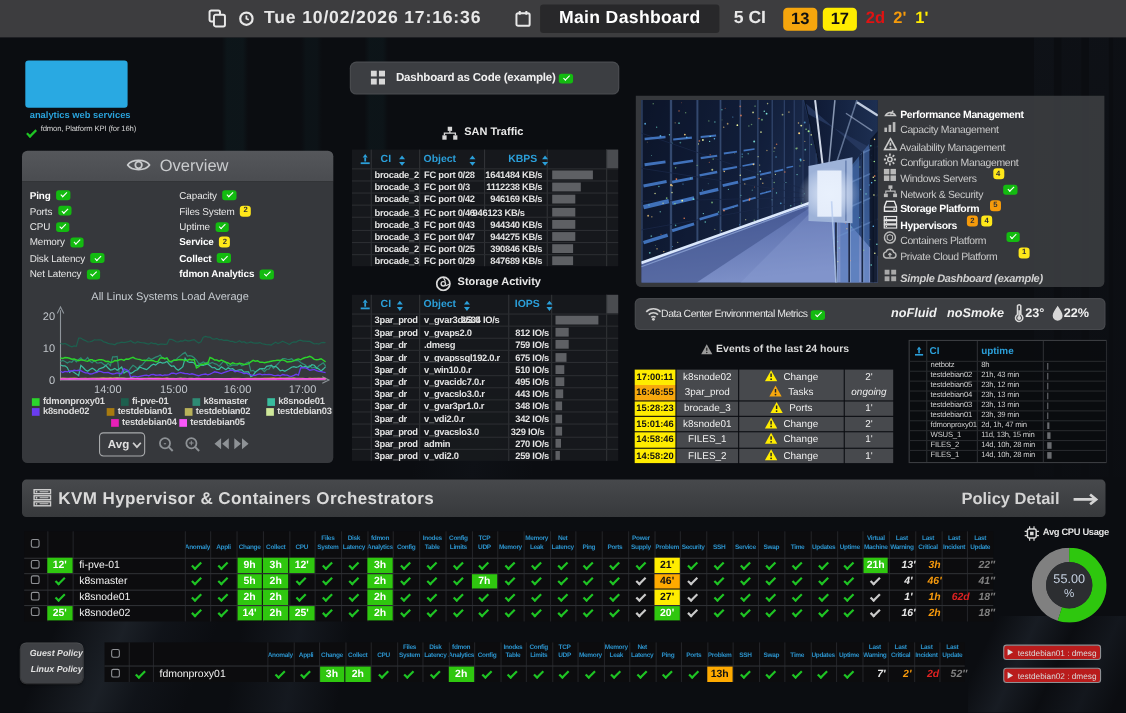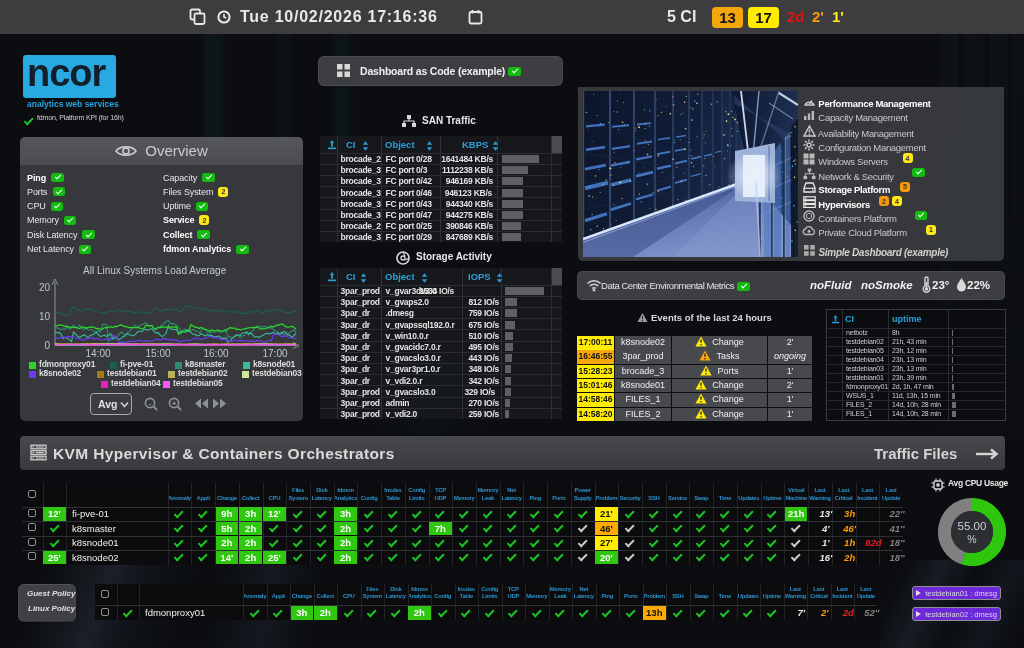--- a/index.html
+++ b/index.html
@@ -54,21 +54,21 @@
 .mxyellow{background:#ffec00;color:#111;}
 .mxorange{background:#ffaa00;color:#111;}
 .mxname{position:absolute;color:#f2f2f2;font-size:9.5px;line-height:14px;white-space:nowrap;}
 .cbx{position:absolute;width:8px;height:8px;border:1.4px solid #909296;border-radius:2px;background:transparent;}
 .itx{font-style:italic;font-weight:bold;padding-left:12px;}
 
 .ucitem{position:absolute;color:#c9c9c9;font-size:9.5px;letter-spacing:-0.3px;white-space:nowrap;}
 .ucitem b{color:#fff;}
 .ucic{display:inline-block;width:14px;text-align:center;color:#b9b9b9;}
 
-.sbtn{position:absolute;background:#6d28d9;border:1px solid #8e9094;border-radius:3px;color:#dadada;}
+.sbtn{position:absolute;background:#b91c1c;border:1px solid #8e9094;border-radius:3px;color:#dadada;}
 </style></head><body>
 <div id="stage">
 <div class="abs bgteal" style=""></div>
 <div class="abs bgstreak1" style=""></div>
 <div class="abs bgstreak2" style=""></div>
 <div class="abs bgcol" style="left:940px;opacity:0.5;"></div>
 <div class="abs bgcol" style="left:965px;opacity:0.35;"></div>
 <div class="abs bgcol" style="left:990px;opacity:0.45;"></div>
 <div class="abs bgcol" style="left:1012px;opacity:0.3;"></div>
 <div class="abs" style="left:880px;top:560px;width:144px;height:88px;background:linear-gradient(115deg,rgba(0,0,0,0) 15%,rgba(100,120,145,0.14) 35%,rgba(0,0,0,0) 55%,rgba(90,110,135,0.10) 75%,rgba(0,0,0,0) 92%);"></div>
@@ -82,28 +82,28 @@
 <svg class="abs" style="left:217px;top:10px;" width="14" height="14" viewBox="0 0 14 14">
 <circle cx="7" cy="7" r="5.6" fill="none" stroke="#e8e8e8" stroke-width="2"></circle>
 <path d="M7 4 L7 7 L9.2 8" fill="none" stroke="#e8e8e8" stroke-width="1.6"></path>
     </svg>
 <div class="abs" style="left:240px;top:0px;font-size:16px;color:#e8e8e8;font-weight:bold;white-space:nowrap;line-height:34px;letter-spacing:0.75px;">Tue 10/02/2026 17:16:36</div>
 <svg class="abs" style="left:468px;top:9px;" width="15" height="16" viewBox="0 0 15 16">
 <rect x="1.5" y="3" width="12" height="11.5" rx="1.5" fill="none" stroke="#e8e8e8" stroke-width="1.8"></rect>
 <line x1="4.5" y1="1" x2="4.5" y2="4.5" stroke="#e8e8e8" stroke-width="1.8"></line>
 <line x1="10.5" y1="1" x2="10.5" y2="4.5" stroke="#e8e8e8" stroke-width="1.8"></line>
     </svg>
+<div id="mdbox" class="abs">Main Dashboard</div>
 <div class="abs" style="left:667px;top:0px;font-size:16px;color:#e8e8e8;font-weight:bold;white-space:nowrap;line-height:34px;">5 CI</div>
 <div class="abs badge13">13</div>
 <div class="abs badge17">17</div>
 <div class="abs" style="left:787px;top:8px;font-size:15px;color:#e01212;font-weight:bold;white-space:nowrap;">2d</div>
 <div class="abs" style="left:812px;top:8px;font-size:15px;color:#f59a0b;font-weight:bold;white-space:nowrap;">2'</div>
 <div class="abs" style="left:832px;top:8px;font-size:15px;color:#ffec00;font-weight:bold;white-space:nowrap;">1'</div>
 <div id="logobox" class="abs"></div>
-<div id="logoncor" class="abs">ncor</div>
 <div id="logosub" class="abs">analytics web services</div>
 <div class="abs ck" style="left:24px;top:117.5px;"></div>
 <div id="logokpi" class="abs">fdmon, Platform KPI (for 16h)</div>
 <div class="abs phead" style="left:20px;top:137px;width:283px;height:28px;font-size:15px;line-height:28px;"><svg style="vertical-align:-3px;margin-right:8px;" width="22" height="16" viewBox="0 0 22 16">
         <path d="M1 8 C5 2.5 17 2.5 21 8 C17 13.5 5 13.5 1 8 Z" fill="none" stroke="#c9cbcd" stroke-width="1.6"></path>
         <circle cx="11" cy="8" r="3" fill="none" stroke="#c9cbcd" stroke-width="1.6"></circle>
       </svg>Overview</div>
 <div class="abs pbody" style="left:20px;top:165px;width:283px;height:256px;"></div>
 <div class="abs ovlabel" style="left:27px;top:172.5px;display:flex;align-items:center;">
       <b>Ping</b>
@@ -257,21 +257,21 @@
 <div class="abs mrow" style="left:413px;top:165.2px;width:80px;text-align:right;">1112238 KB/s</div>
 <div class="abs mbar" style="left:502px;top:166.2px;width:26px;"></div>
 <div class="abs hline" style="left:320px;top:174.9px;width:242px;"></div>
 <div class="abs mrow" style="left:340.5px;top:176.4px;">brocade_3</div>
 <div class="abs mrow" style="left:385.5px;top:176.4px;">FC port 0/42</div>
 <div class="abs mrow" style="left:413px;top:176.4px;width:80px;text-align:right;">946169 KB/s</div>
 <div class="abs mbar" style="left:502px;top:177.4px;width:21px;"></div>
 <div class="abs hline" style="left:320px;top:186.1px;width:242px;"></div>
 <div class="abs mrow" style="left:340.5px;top:187.6px;">brocade_3</div>
 <div class="abs mrow" style="left:385.5px;top:187.6px;">FC port 0/46</div>
-<div class="abs mrow" style="left:413px;top:187.6px;width:79px;text-align:right;">946123 KB/s</div>
+<div class="abs mrow" style="left:413px;top:187.6px;width:64px;text-align:right;">946123 KB/s</div>
 <div class="abs mbar" style="left:502px;top:188.6px;width:21px;"></div>
 <div class="abs hline" style="left:320px;top:197.3px;width:242px;"></div>
 <div class="abs mrow" style="left:340.5px;top:198.8px;">brocade_3</div>
 <div class="abs mrow" style="left:385.5px;top:198.8px;">FC port 0/43</div>
 <div class="abs mrow" style="left:413px;top:198.8px;width:80px;text-align:right;">944340 KB/s</div>
 <div class="abs mbar" style="left:502px;top:199.8px;width:21px;"></div>
 <div class="abs hline" style="left:320px;top:208.5px;width:242px;"></div>
 <div class="abs mrow" style="left:340.5px;top:210.0px;">brocade_3</div>
 <div class="abs mrow" style="left:385.5px;top:210.0px;">FC port 0/47</div>
 <div class="abs mrow" style="left:413px;top:210.0px;width:80px;text-align:right;">944275 KB/s</div>
@@ -940,21 +940,21 @@
 <g fill="#cdcdcd">
         <circle cx="3.2" cy="3" r="0.8"></circle>
         <circle cx="3.2" cy="8.5" r="0.8"></circle>
         <circle cx="3.2" cy="14" r="0.8"></circle>
 <line x1="6" y1="3" x2="14" y2="3" stroke="#cdcdcd" stroke-width="1"></line>
         <line x1="6" y1="8.5" x2="14" y2="8.5" stroke="#cdcdcd" stroke-width="1"></line>
         <line x1="6" y1="14" x2="14" y2="14" stroke="#cdcdcd" stroke-width="1"></line>
       </g>
     </svg>
 <div class="abs" style="left:53px;top:445px;font-size:15.5px;color:#dadada;font-weight:bold;white-space:nowrap;letter-spacing:0.35px;">KVM Hypervisor &amp; Containers Orchestrators</div>
-<div class="abs" style="left:874px;top:445px;font-size:15px;color:#d4d4d4;font-weight:bold;white-space:nowrap;">Traffic Files</div>
+<div class="abs" style="left:874px;top:445px;font-size:15px;color:#d4d4d4;font-weight:bold;white-space:nowrap;">Policy Detail</div>
 <svg class="abs" style="left:975px;top:448px;" width="24" height="12" viewBox="0 0 24 12">
 <line x1="1" y1="6" x2="20" y2="6" stroke="#d4d4d4" stroke-width="2.4"></line>
       <path d="M16 1.5 L21.5 6 L16 10.5" fill="none" stroke="#d4d4d4" stroke-width="2.4"></path>
     </svg>
 <div class="abs" style="left:22px;top:483px;width:881px;height:82px;background:#0c0c0e;"></div>
 <div class="cbx" style="left:28px;top:490px;"></div>
 <div class="mxhdr" style="left:167.6px;top:494.9px;width:23.72px;">Anomaly</div>
 <div class="mxhdr" style="left:191.3px;top:494.9px;width:23.72px;">Appli</div>
 <div class="mxhdr" style="left:215.0px;top:494.9px;width:23.72px;">Change</div>
 <div class="mxhdr" style="left:238.8px;top:494.9px;width:23.72px;">Collect</div>

